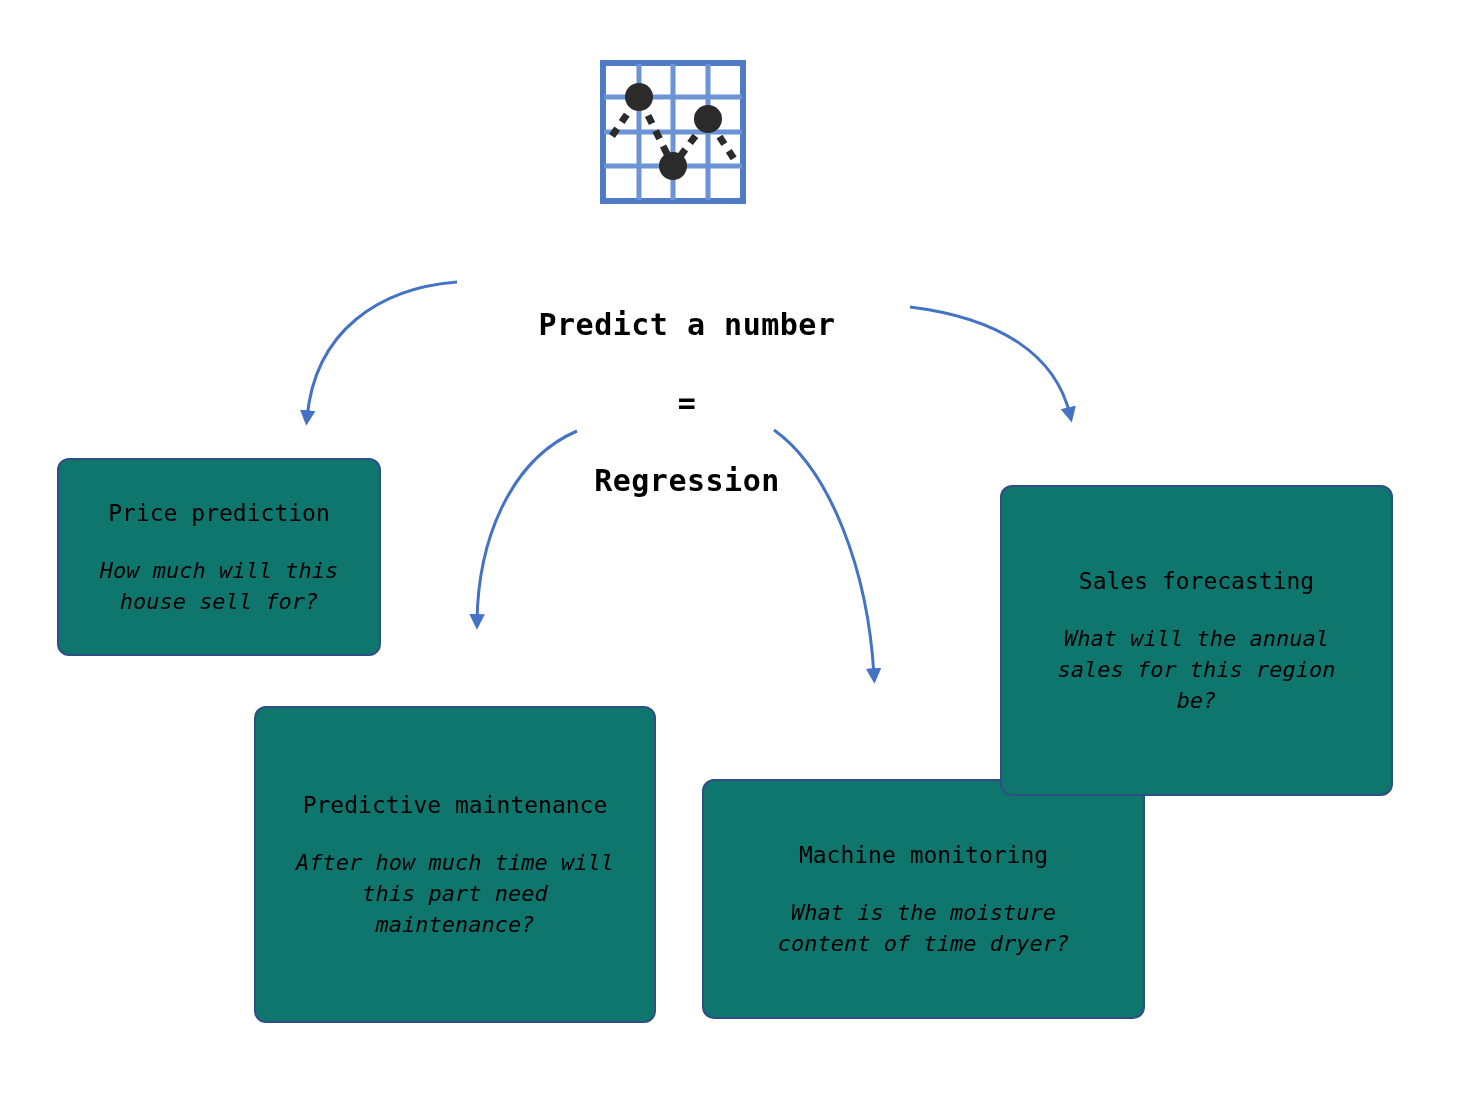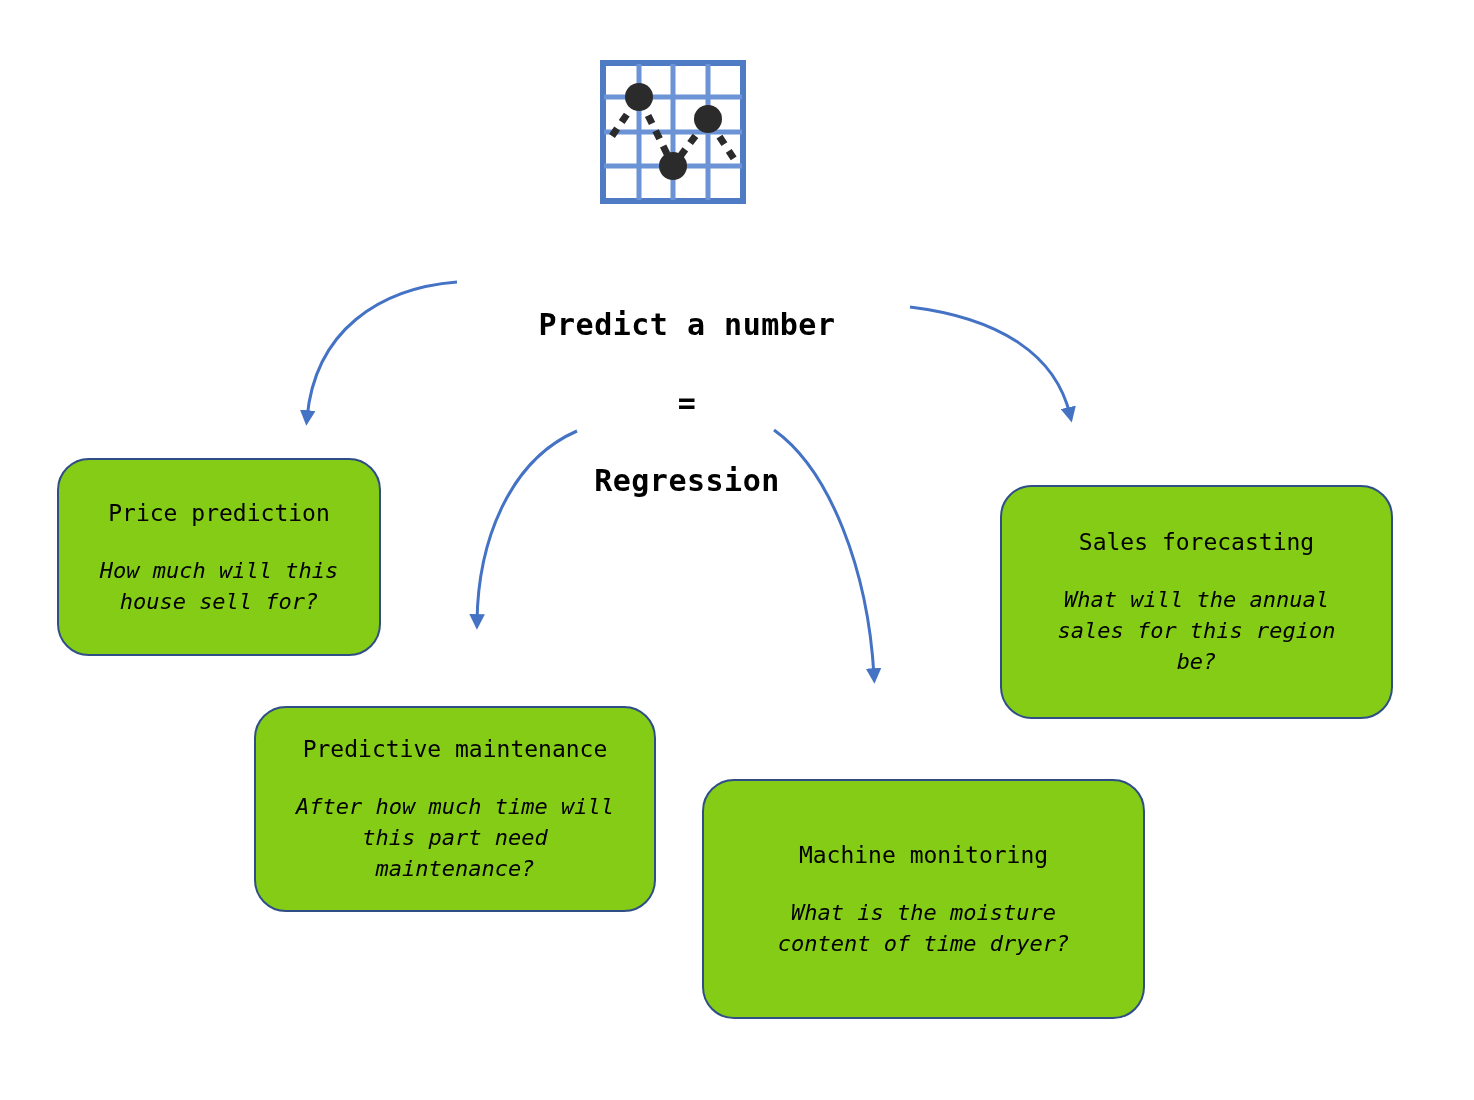--- a/index.html
+++ b/index.html
@@ -55,22 +55,22 @@
   }
   #hub-title .hub-line {
     display: block;
   }
 
   
   .node-box {
     position: absolute;
     box-sizing: border-box;
     border: 2px solid #2f4e87;
-    border-radius: 32px;
-    background: #84cc16;
+    border-radius: 12px;
+    background: #0f766e;
     display: flex;
     flex-direction: column;
     align-items: center;
     justify-content: center;
     text-align: center;
     padding: 6px 12px;
   }
   .node-title {
     color: #000000;
     font-size: 23px;
@@ -91,37 +91,37 @@
     top: 458px;
     width: 324px;
     height: 198px;
   }
   #box-price-prediction .node-question { max-width: 240px; }
 
   #box-predictive-maintenance {
     left: 254px;
     top: 706px;
     width: 402px;
-    height: 206px;
+    height: 317px;
   }
   #box-predictive-maintenance .node-question { max-width: 330px; }
 
   #box-machine-monitoring {
     left: 702px;
     top: 779px;
     width: 443px;
     height: 240px;
   }
   #box-machine-monitoring .node-question { max-width: 320px; }
 
   #box-sales-forecasting {
     left: 1000px;
     top: 485px;
     width: 393px;
-    height: 234px;
+    height: 311px;
   }
   #box-sales-forecasting .node-question { max-width: 330px; }
 </style>
 </head>
 <body>
 
 <div id="canvas">
 
   <div id="chart-icon">
     <svg width="146" height="144" viewBox="0 0 146 144" xmlns="http://www.w3.org/2000/svg">

